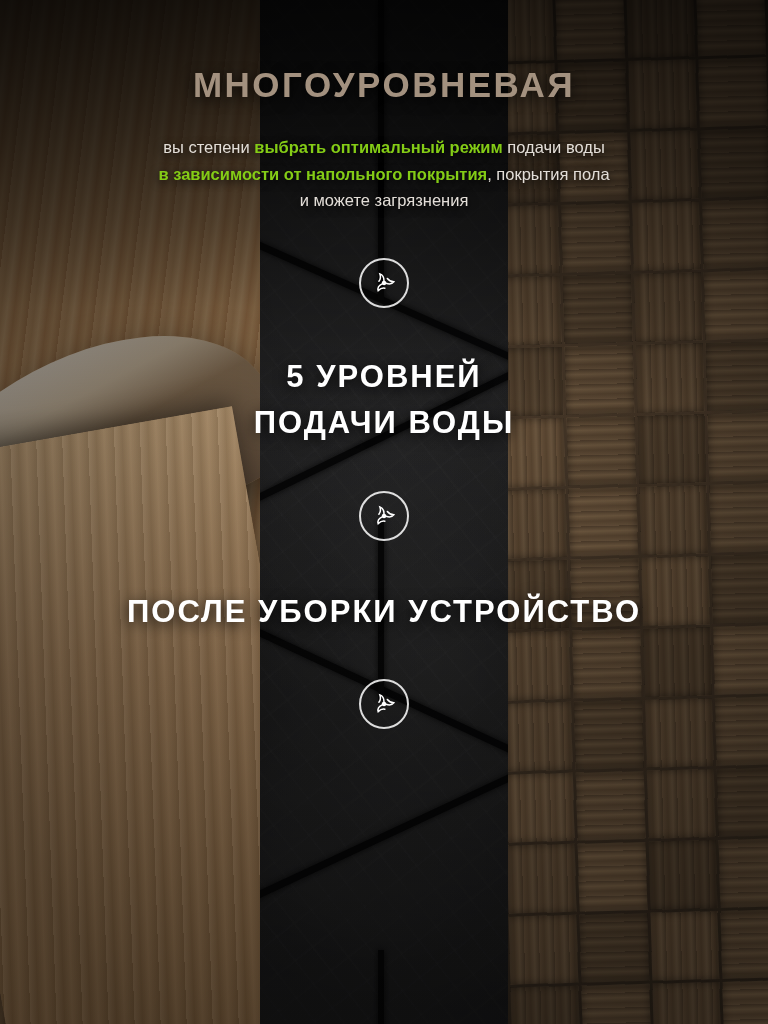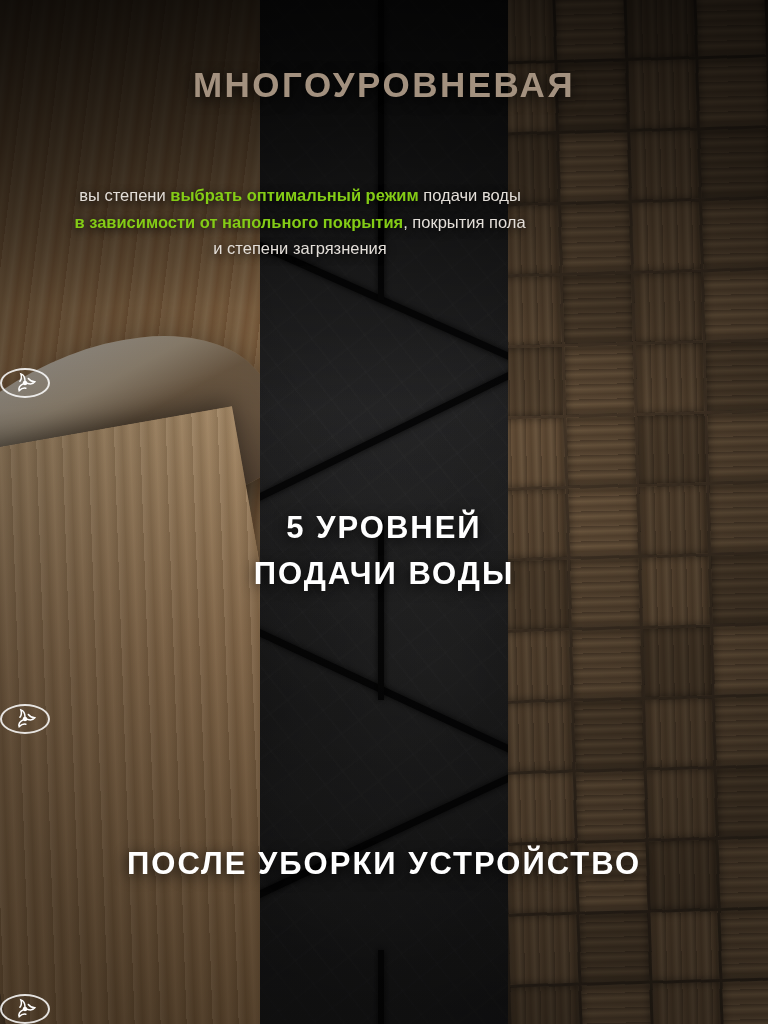--- a/index.html
+++ b/index.html
@@ -143,23 +143,23 @@
     background: linear-gradient(180deg, rgba(0,0,0,0.55), rgba(0,0,0,0.25) 35%, rgba(0,0,0,0.45));
     pointer-events: none;
   }
 
   
   .content {
     position: absolute;
     inset: 0;
     display: flex;
     flex-direction: column;
+    align-items: center;
     text-align: center;
     color: #fff;
-    gap: 48px;
   }
 
   .title-1, .title-2 {
     font-weight: bold;
     letter-spacing: 2.5px;
     line-height: 1.08;
     text-transform: uppercase;
     text-shadow: 0 3px 14px rgba(0,0,0,0.75);
   }
   .title-1 {
@@ -299,21 +299,21 @@
   <div class="center-shade"></div>
   <div class="vignette"></div>
 
   <div class="content">
 
     <div class="title-1">МНОГОУРОВНЕВАЯ</div>
 
     <div class="subtitle">
       <span>вы степени </span><b>выбрать оптимальный режим</b><span> подачи воды</span><br>
       <b>в зависимости от напольного покрытия</b><span>, покрытия пола</span><br>
-      <span>и степени загрязнения</span>
+      <span>и можете загрязнения</span>
     </div>
 
     <div class="spacer-1"></div>
 
     <div class="icon-badge">
       <svg width="26" height="26" viewBox="0 0 24 24" fill="none" stroke="#ffffff" stroke-width="1.4" stroke-linecap="round">
         <circle cx="12" cy="12" r="2.1" fill="#ffffff" stroke="none"></circle>
         <path d="M12 10.1C12 6.5 10.6 4.4 8.2 3.6c.9 2.6.6 4.9-.9 6.7"></path>
         <path d="M10.3 12.8C7.1 14.4 5.9 16.6 6.6 19c2-1.9 4.1-2.6 6.2-2.2"></path>
         <path d="M13.9 12.3c3.4 1.1 5.7.6 7.1-1.4-2.7-.4-4.7-1.4-5.9-3.1"></path>

